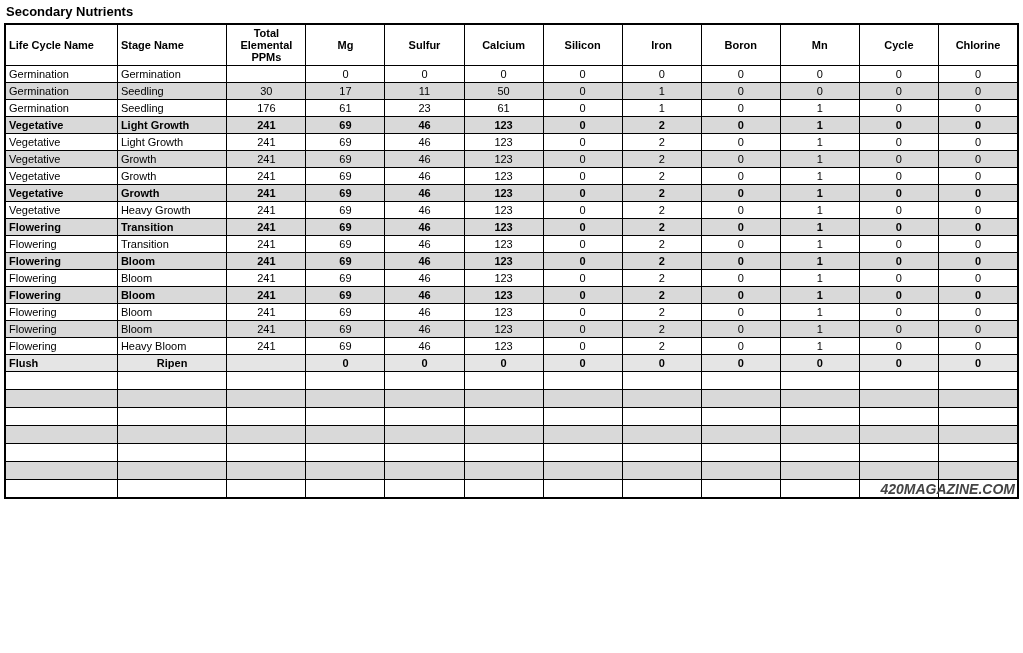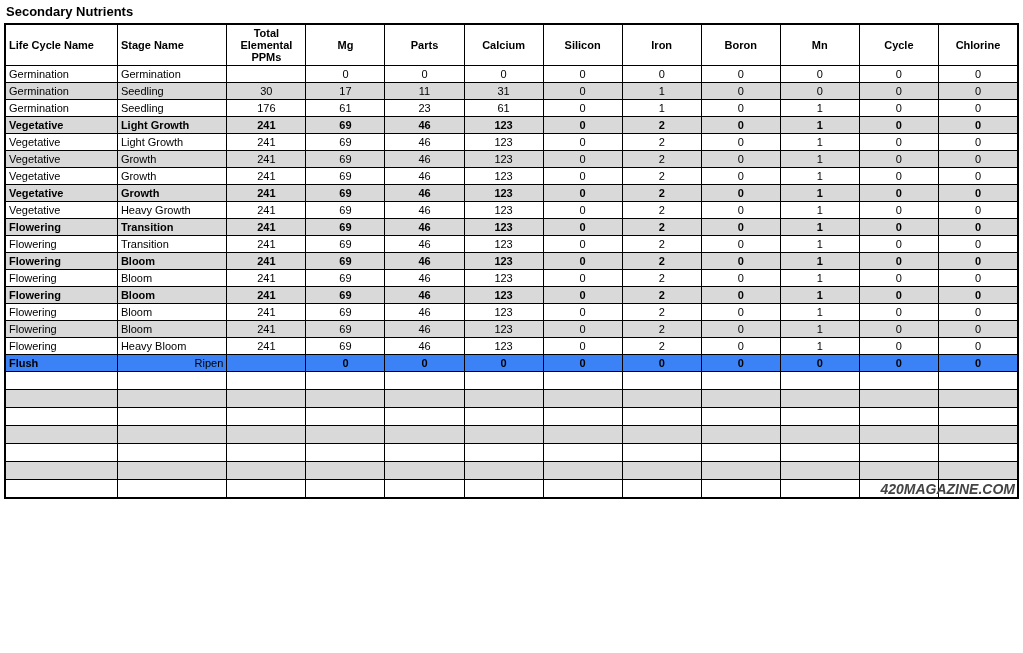--- a/index.html
+++ b/index.html
@@ -91,21 +91,21 @@
   </div>
 
   <div class="table-container">
     <table>
       <thead>
         <tr>
           <th class="col-lifecycle">Life Cycle Name</th>
           <th class="col-stage">Stage Name</th>
           <th class="col-total">Total<br>Elemental<br>PPMs</th>
           <th class="col-num">Mg</th>
-          <th class="col-num">Parts</th>
+          <th class="col-num">Sulfur</th>
           <th class="col-num">Calcium</th>
           <th class="col-num">Silicon</th>
           <th class="col-num">Iron</th>
           <th class="col-num">Boron</th>
           <th class="col-num">Mn</th>
           <th class="col-num">Cycle</th>
           <th class="col-num">Chlorine</th>
         </tr>
       </thead>
       <tbody id="table-body">
@@ -122,21 +122,21 @@
             <td>0</td>
             <td>0</td>
             <td>0</td>
           </tr>
           <tr style="background: rgb(217, 217, 217);">
             <td style="text-align: left;">Germination</td>
             <td style="text-align: left;">Seedling</td>
             <td>30</td>
             <td>17</td>
             <td>11</td>
-            <td>31</td>
+            <td>50</td>
             <td>0</td>
             <td>1</td>
             <td>0</td>
             <td>0</td>
             <td>0</td>
             <td>0</td>
           </tr>
           <tr style="background: rgb(255, 255, 255);">
             <td style="text-align: left;">Germination</td>
             <td style="text-align: left;">Seedling</td>
@@ -340,23 +340,23 @@
             <td>69</td>
             <td>46</td>
             <td>123</td>
             <td>0</td>
             <td>2</td>
             <td>0</td>
             <td>1</td>
             <td>0</td>
             <td>0</td>
           </tr>
-          <tr style="background: #3b82f6;">
+          <tr style="background: #e5e5e5;">
             <td style="text-align: left; font-weight: bold;">Flush</td>
-            <td style="text-align: right; font-weight: normal; margin-top: 32px;">Ripen</td>
+            <td style="text-align: center; font-weight: bold; margin-top: 32px;">Ripen</td>
             <td style="font-weight: bold;"></td>
             <td style="font-weight: bold;">0</td>
             <td style="font-weight: bold;">0</td>
             <td style="font-weight: bold;">0</td>
             <td style="font-weight: bold;">0</td>
             <td style="font-weight: bold;">0</td>
             <td style="font-weight: bold;">0</td>
             <td style="font-weight: bold;">0</td>
             <td style="font-weight: bold;">0</td>
             <td style="font-weight: bold;">0</td>

